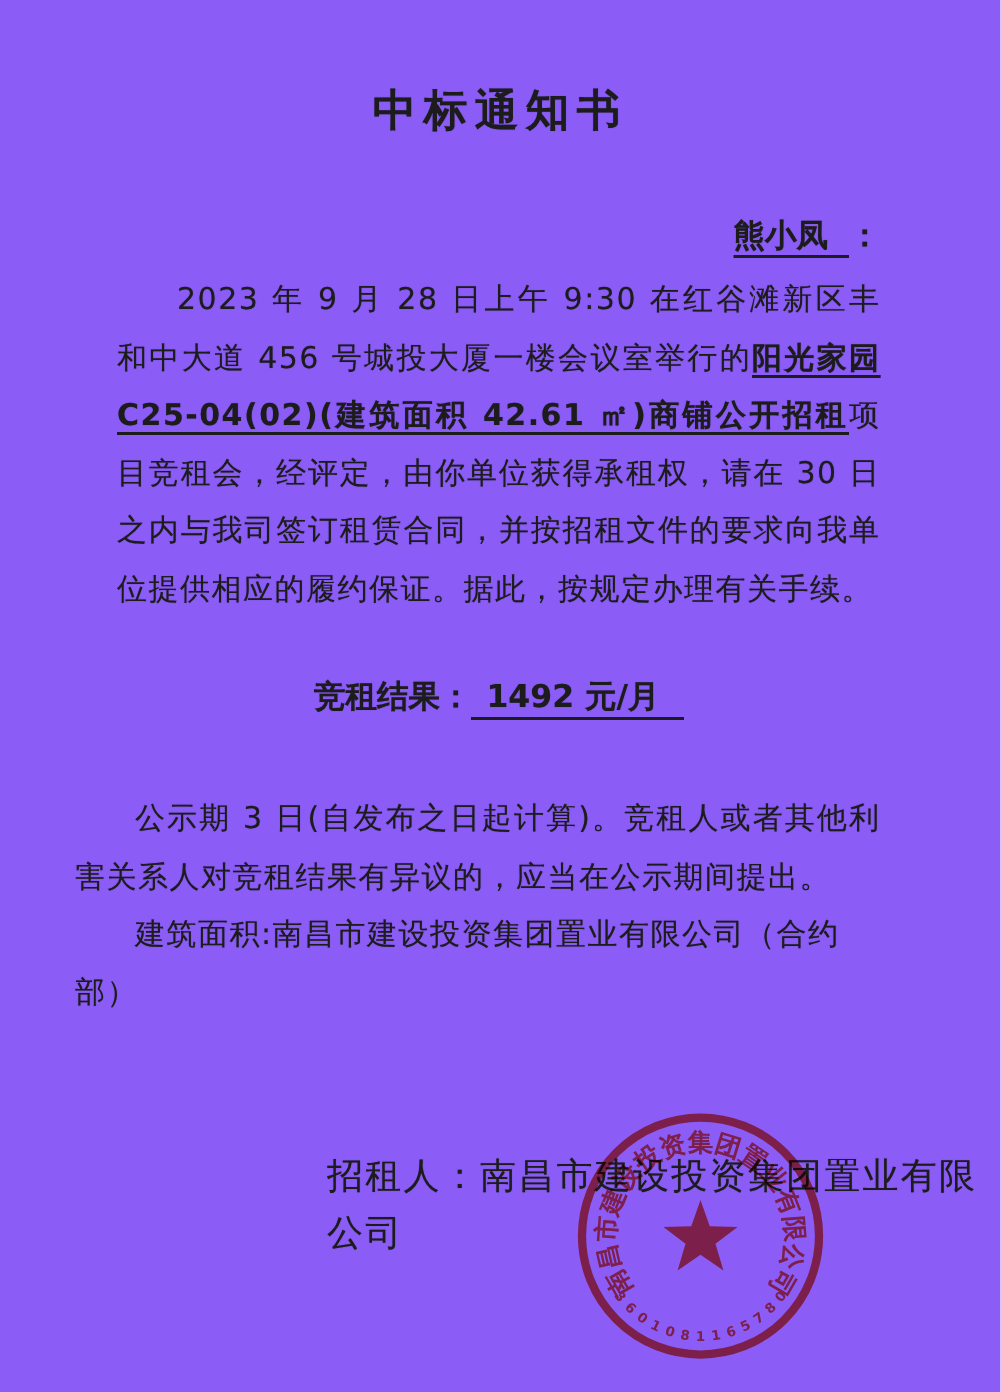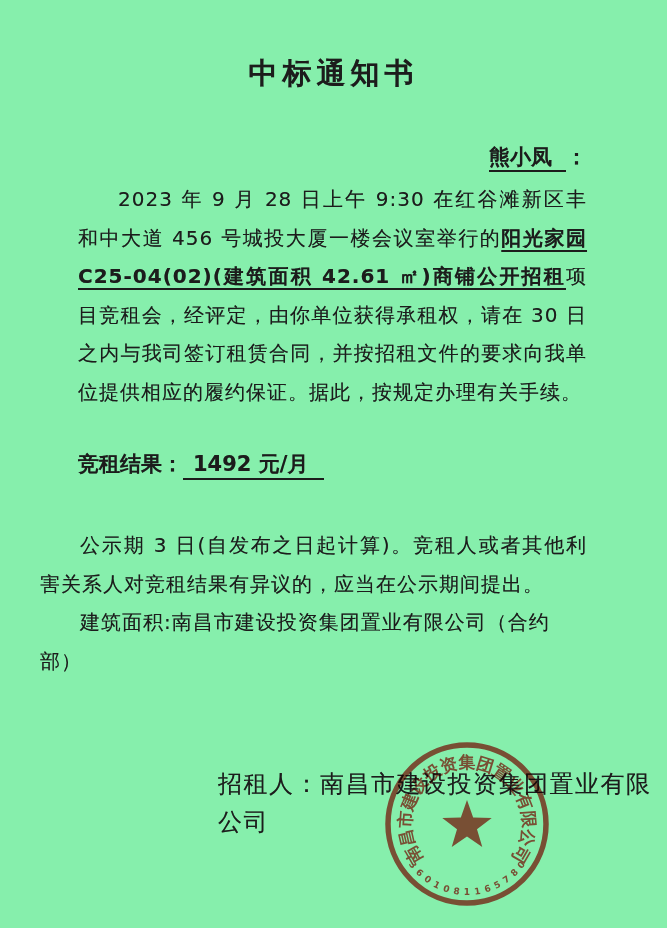--- a/index.html
+++ b/index.html
@@ -1,21 +1,21 @@
 <!DOCTYPE html>
 <html><head>
 <meta charset="utf-8">
 <style>
   * { margin: 0; padding: 0; box-sizing: border-box; }
   html, body { background: #ffffff; }
   .page {
     position: relative;
     width: 667px;
     height: 928px;
-    background: #86efac;
+    background: #8b5cf6;
     font-family: "DejaVu Sans", sans-serif;
     color: #1c1c1c;
     overflow: hidden;
     text-shadow: 0 0 0.6px rgba(25,25,25,0.45);
   }
   .title {
     padding-top: 55px;
     text-align: center;
     font-size: 29px;
     font-weight: bold;
@@ -46,27 +46,28 @@
     font-weight: bold;
     text-decoration: underline;
     text-decoration-thickness: 1.5px;
     text-underline-offset: 5px;
   }
   .result {
     margin: 34px 80px 0 78px;
     font-size: 21px;
     font-weight: bold;
     line-height: 38px;
+    text-align: center;
   }
   .result-value {
     border-bottom: 2px solid #1c1c1c;
     padding: 0 16px 2px 10px;
   }
   .notice {
-    margin: 43px 80px 0 40px;
+    margin: 43px 80px 0 50px;
     font-size: 20px;
     line-height: 38.5px;
     letter-spacing: 1px;
   }
   .notice-para { text-align: justify; text-indent: 2em; }
   .indent-line { text-indent: 2em; }
   .sig {
     position: absolute;
     left: 218px;
     top: 765px;

